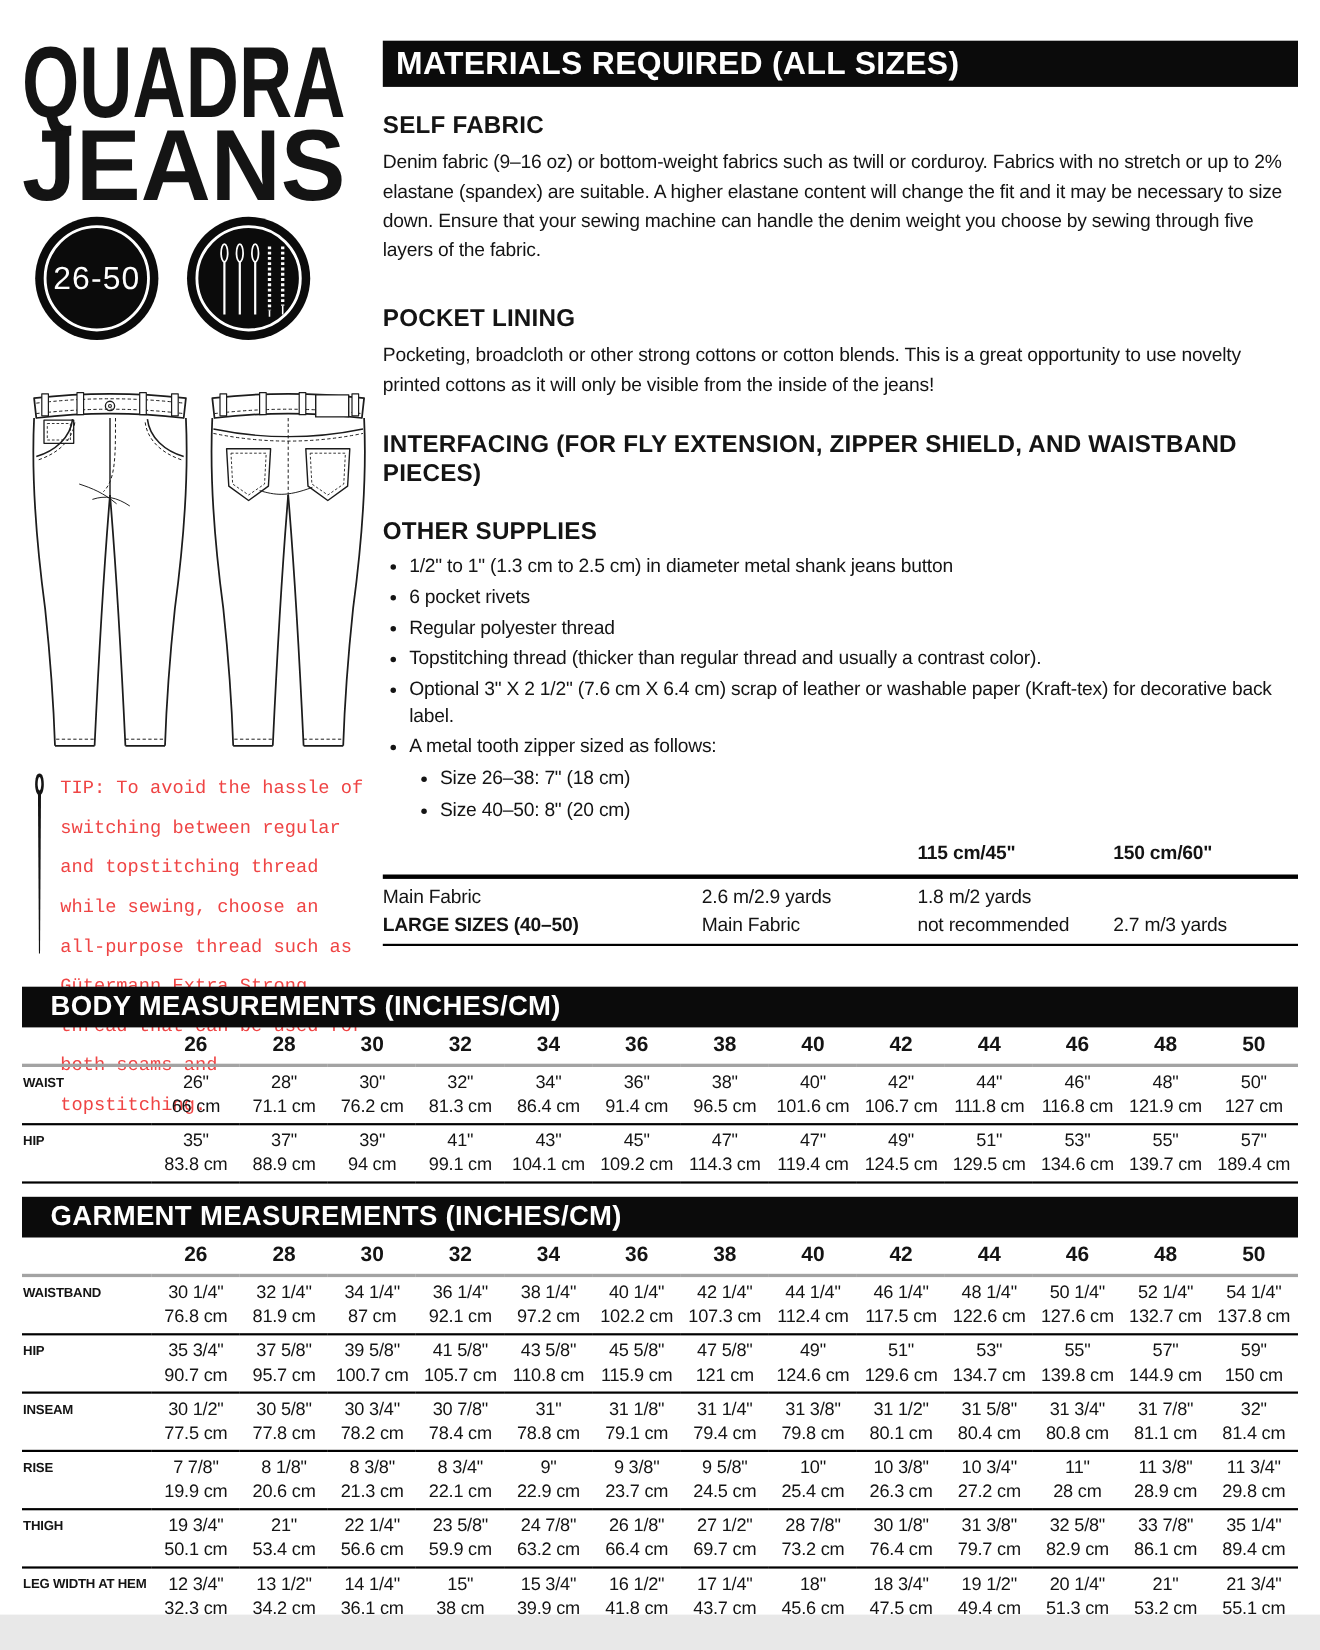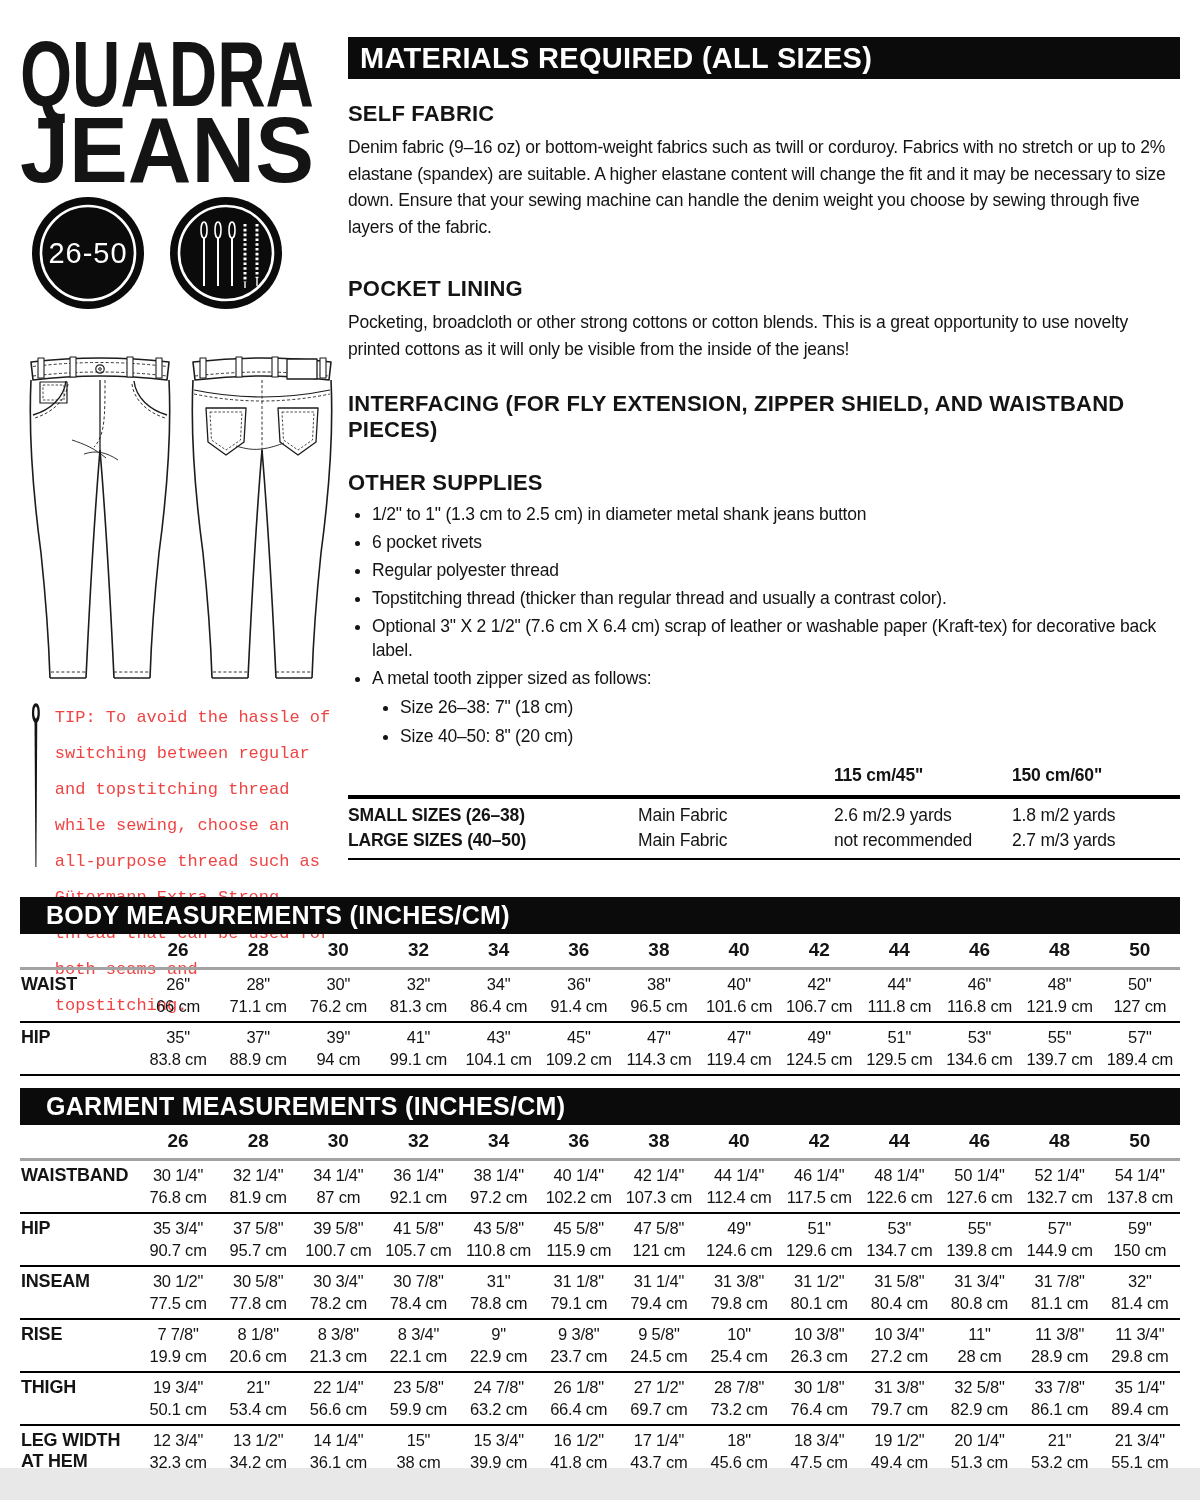--- a/index.html
+++ b/index.html
@@ -43,21 +43,21 @@
   #garment-block{top:1088px;}
   .meas-bar{background:#0b0b0b;color:#fff;height:37px;display:flex;align-items:center;
             padding:0 26px;font-size:25px;font-weight:bold;letter-spacing:.3px;box-sizing:border-box;}
   table.meas{width:1160px;border-collapse:collapse;table-layout:fixed;margin-top:0;}
   table.meas col.lblcol{width:118px;}
   table.meas thead th{border-bottom:3px solid #a3a3a3;font-size:19px;font-weight:bold;
                       padding:5px 0 6px 0;text-align:center;}
   table.meas thead th.lbl{text-align:left;}
   table.meas tbody tr{border-bottom:2px solid #000;}
   table.meas tbody td{text-align:center;font-size:16.5px;line-height:22px;padding:3px 0 4px 0;letter-spacing:-.2px;}
-  table.meas tbody th.lbl{text-align:left;font-size:18px;font-weight:bold;vertical-align:top;
+  table.meas tbody th.lbl{text-align:left;font-size:12px;font-weight:bold;vertical-align:top;
                           padding-top:4px;line-height:21px;letter-spacing:-.2px;}
 </style>
 </head>
 <body>
 
 <div class="page">
 
   <svg class="title-svg" width="300" height="164" viewBox="0 0 300 164">
     <text x="2" y="80" font-family="Liberation Sans, sans-serif" font-size="92" font-weight="bold" fill="#141414" textLength="294" lengthAdjust="spacingAndGlyphs">QUADRA</text>
     <text x="2" y="156" font-family="Liberation Sans, sans-serif" font-size="92" font-weight="bold" fill="#141414" textLength="294" lengthAdjust="spacingAndGlyphs">JEANS</text>
@@ -207,21 +207,20 @@
 
     <div class="fabric-table">
       <div class="ft-row ft-head">
         <div></div>
         <div></div>
         <div>115 cm/45"</div>
         <div>150 cm/60"</div>
       </div>
       <div class="ft-rule"></div>
       <div class="ft-row">
-        <div class="ft-label">SMALL SIZES (26–38)</div>
         <div>Main Fabric</div>
         <div>2.6 m/2.9 yards</div>
         <div>1.8 m/2 yards</div>
       </div>
       <div class="ft-row">
         <div class="ft-label">LARGE SIZES (40–50)</div>
         <div>Main Fabric</div>
         <div>not recommended</div>
         <div>2.7 m/3 yards</div>
       </div>

